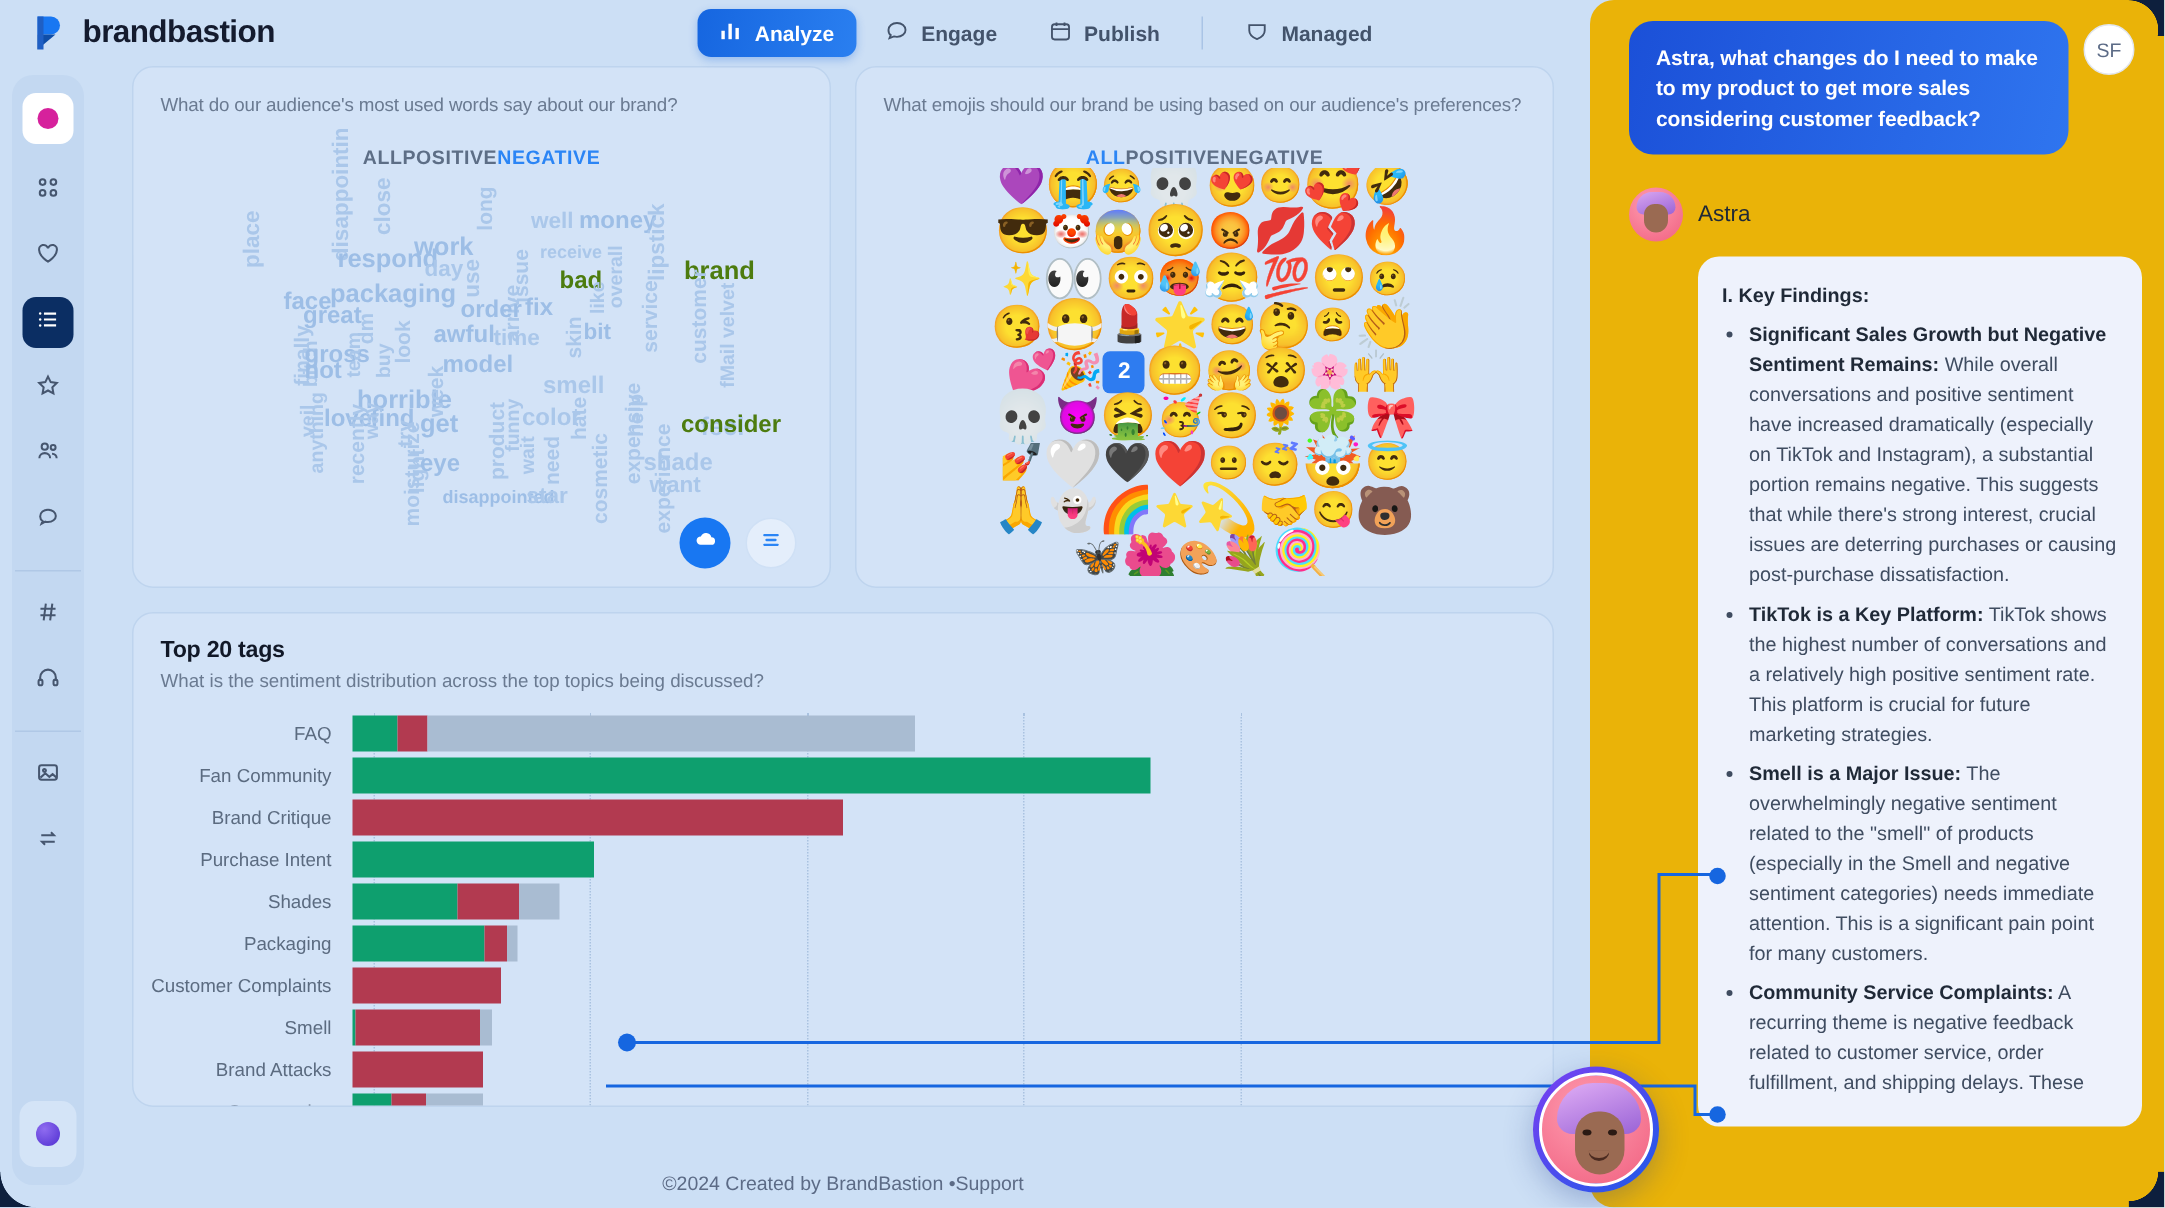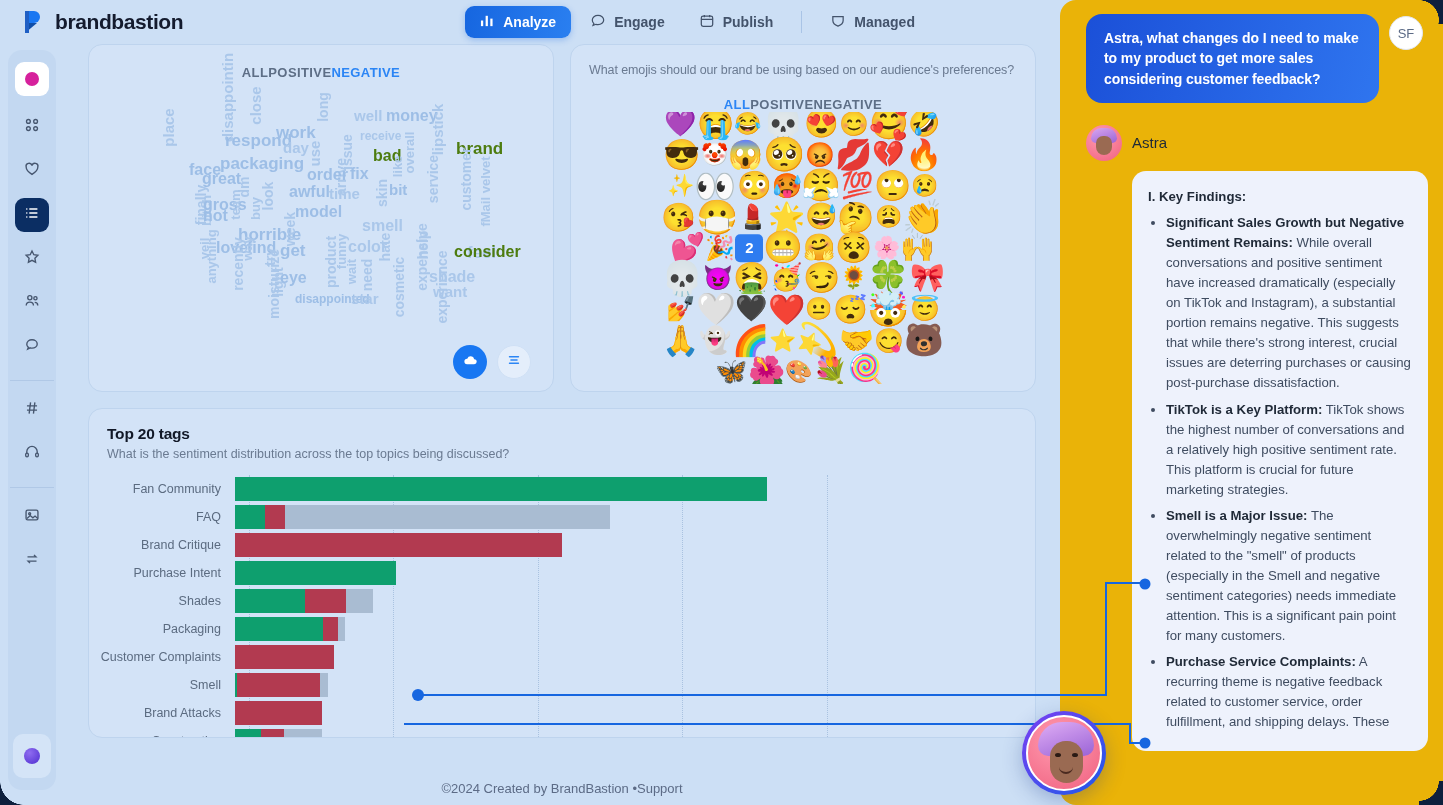--- a/index.html
+++ b/index.html
@@ -493,20 +493,21 @@
     <div class="sb-bottom">
       <span class="sb-orb"></span>
     </div>
   </div>
 
   <div class="main">
 
     <div class="panels-row">
 
       <div class="panel" style="height:348px;">
+        <div class="panel-sub">What do our audience's most used words say about our brand?</div>
         <div class="seg-row">
           <span class="seg">ALL</span>
           <span class="seg">POSITIVE</span>
           <span class="seg active">NEGATIVE</span>
         </div>
         <div class="cloud-box" id="wordcloud">
             <span class="wc d1 v" style="font-size: 15px; left: 94px; top: 10px;">disappointin</span>
             <span class="wc d1 v" style="font-size: 15px; left: 60px; top: 40px;">place</span>
             <span class="wc d1 v" style="font-size: 15px; left: 147px; top: 18px;">close</span>
             <span class="wc d2" style="font-size: 17px; left: 136px; top: 52px;">respond</span>
@@ -610,31 +611,31 @@
     <div class="tags-card">
       <div class="tags-title">Top 20 tags</div>
       <div class="tags-sub">What is the sentiment distribution across the top topics being discussed?</div>
       <div class="chart" id="chart">
           <div class="grid-line" style="left: 160px;"></div>
           <div class="grid-line" style="left: 304.4px;"></div>
           <div class="grid-line" style="left: 448.8px;"></div>
           <div class="grid-line" style="left: 593.2px;"></div>
           <div class="grid-line" style="left: 737.6px;"></div>
           <div class="bar-row">
-            <div class="bar-label">Fan Community</div>
-            <div class="bar-track">
-              <div class="seg-bar s-pos" style="width: 532px;"></div>
-            </div>
-          </div>
-          <div class="bar-row">
             <div class="bar-label">FAQ</div>
             <div class="bar-track">
               <div class="seg-bar s-pos" style="width: 30.4px;"></div>
               <div class="seg-bar s-neg" style="width: 19.76px;"></div>
               <div class="seg-bar s-neu" style="width: 324.52px;"></div>
+            </div>
+          </div>
+          <div class="bar-row">
+            <div class="bar-label">Fan Community</div>
+            <div class="bar-track">
+              <div class="seg-bar s-pos" style="width: 532px;"></div>
             </div>
           </div>
           <div class="bar-row">
             <div class="bar-label">Brand Critique</div>
             <div class="bar-track">
               <div class="seg-bar s-neg" style="width: 326.8px;"></div>
             </div>
           </div>
           <div class="bar-row">
             <div class="bar-label">Purchase Intent</div>
@@ -727,21 +728,21 @@
         </div>
         <div class="astra-name">Astra</div>
       </div>
 
       <div class="bubble-astra">
         <p class="heading">I. Key Findings:</p>
         <ul id="findings">
             <li><b>Significant Sales Growth but Negative Sentiment Remains:</b><span> While overall conversations and positive sentiment have increased dramatically (especially on TikTok and Instagram), a substantial portion remains negative. This suggests that while there's strong interest, crucial issues are deterring purchases or causing post-purchase dissatisfaction.</span></li>
             <li><b>TikTok is a Key Platform:</b><span> TikTok shows the highest number of conversations and a relatively high positive sentiment rate. This platform is crucial for future marketing strategies.</span></li>
             <li><b>Smell is a Major Issue:</b><span> The overwhelmingly negative sentiment related to the "smell" of products (especially in the Smell and negative sentiment categories) needs immediate attention. This is a significant pain point for many customers.</span></li>
-            <li><b>Purchase Service Complaints:</b><span> A recurring theme is negative feedback related to customer service, order fulfillment, and shipping delays. These</span></li>
+            <li><b>Community Service Complaints:</b><span> A recurring theme is negative feedback related to customer service, order fulfillment, and shipping delays. These</span></li>
           </ul>
       </div>
     </div>
   </div>
 
   <div class="corner-notch"></div>
   <div class="corner-notch tr"></div>
   <div class="corner-notch br"></div>
 </div>
 

